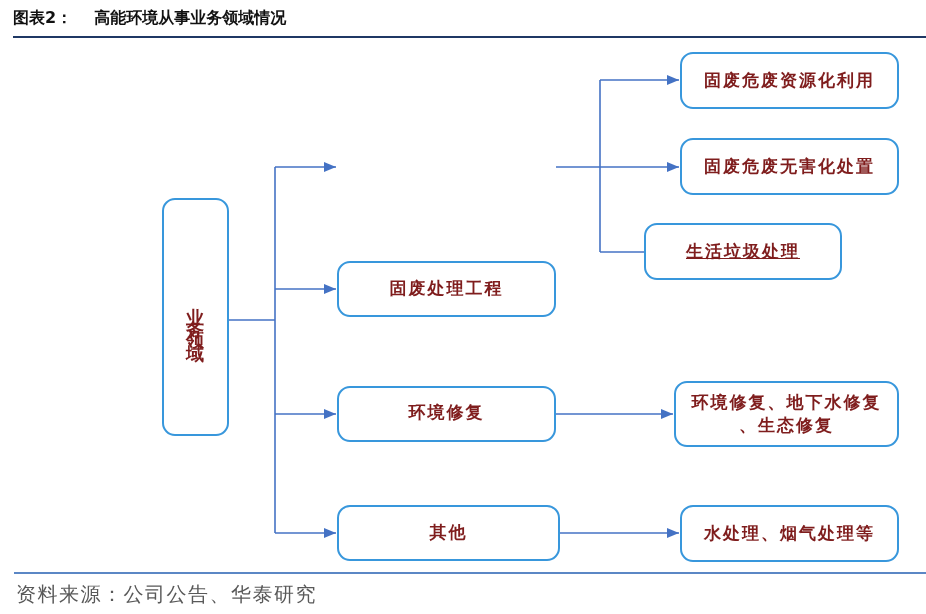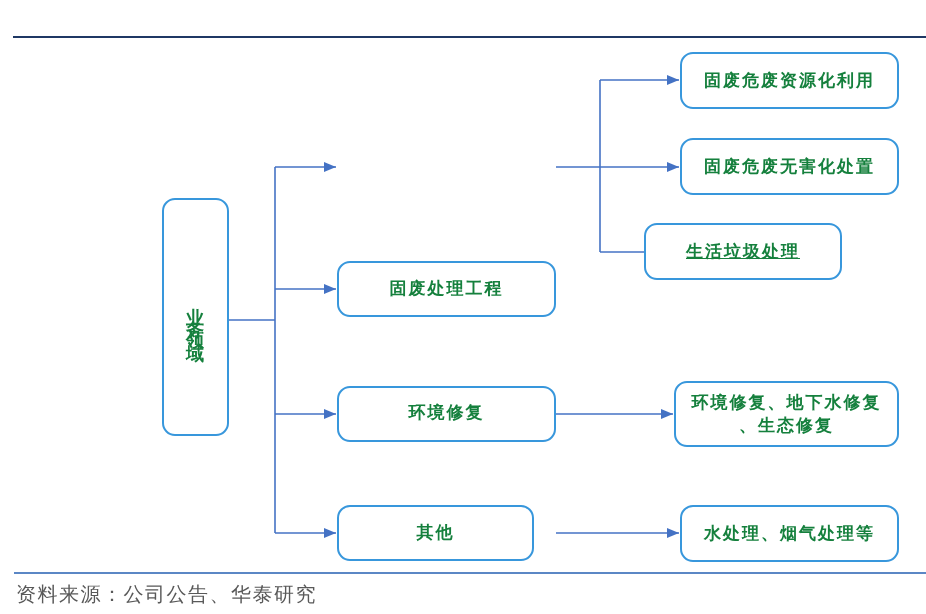--- a/index.html
+++ b/index.html
@@ -46,38 +46,38 @@
     box-sizing: border-box;
     background: #ffffff;
     border: 2.5px solid #3897dc;
     border-radius: 13px;
     display: flex;
     align-items: center;
     justify-content: center;
     text-align: center;
     font-weight: bold;
     font-size: 17px;
-    color: #15803d;
+    color: #7f1d1d;
     letter-spacing: 2px;
     line-height: 1.5;
     white-space: pre-line;
   }
   .node-root {
     left: 162px; top: 198px; width: 67px; height: 238px;
   }
   .node-root .vtext {
     writing-mode: vertical-rl;
     text-orientation: upright;
     letter-spacing: 12px;
     font-size: 18px;
   }
   .n-l2a { left: 337px; top: 139px; width: 219px; height: 56px; }
   .n-l2b { left: 337px; top: 261px; width: 219px; height: 56px; }
   .n-l2c { left: 337px; top: 386px; width: 219px; height: 56px; font-family: Liberation Mono, monospace; }
-  .n-l2d { left: 337px; top: 505px; width: 197px; height: 56px; }
+  .n-l2d { left: 337px; top: 505px; width: 223px; height: 56px; }
   .n-l3a { left: 680px; top: 52px;  width: 219px; height: 57px; }
   .n-l3b { left: 680px; top: 138px; width: 219px; height: 57px; text-align: center; }
   .n-l3c { left: 644px; top: 223px; width: 198px; height: 57px; text-decoration: underline; }
   .n-l3d { left: 674px; top: 381px; width: 225px; height: 66px; line-height: 1.35; }
   .n-l3e { left: 680px; top: 505px; width: 219px; height: 57px; }
   
   .source-rule {
     position: absolute;
     left: 14px;
     right: 0;
@@ -93,20 +93,23 @@
     color: #595959;
     letter-spacing: 1.5px;
     white-space: nowrap;
   }
 </style>
 </head>
 <body>
 
 <div class="page">
 
+  <div class="fig-title">
+    <span class="num">图表2：</span><span>高能环境从事业务领域情况</span>
+  </div>
   <div class="title-rule"></div>
 
   <div class="canvas">
 
     <svg class="connectors" viewBox="0 0 926 614" xmlns="http://www.w3.org/2000/svg">
       <defs>
         <marker id="arrow" markerUnits="userSpaceOnUse" markerWidth="13" markerHeight="11" refX="12" refY="5" orient="auto">
           <path d="M0,0 L12,5 L0,10 Z" fill="#4472c4"></path>
         </marker>
       </defs>

